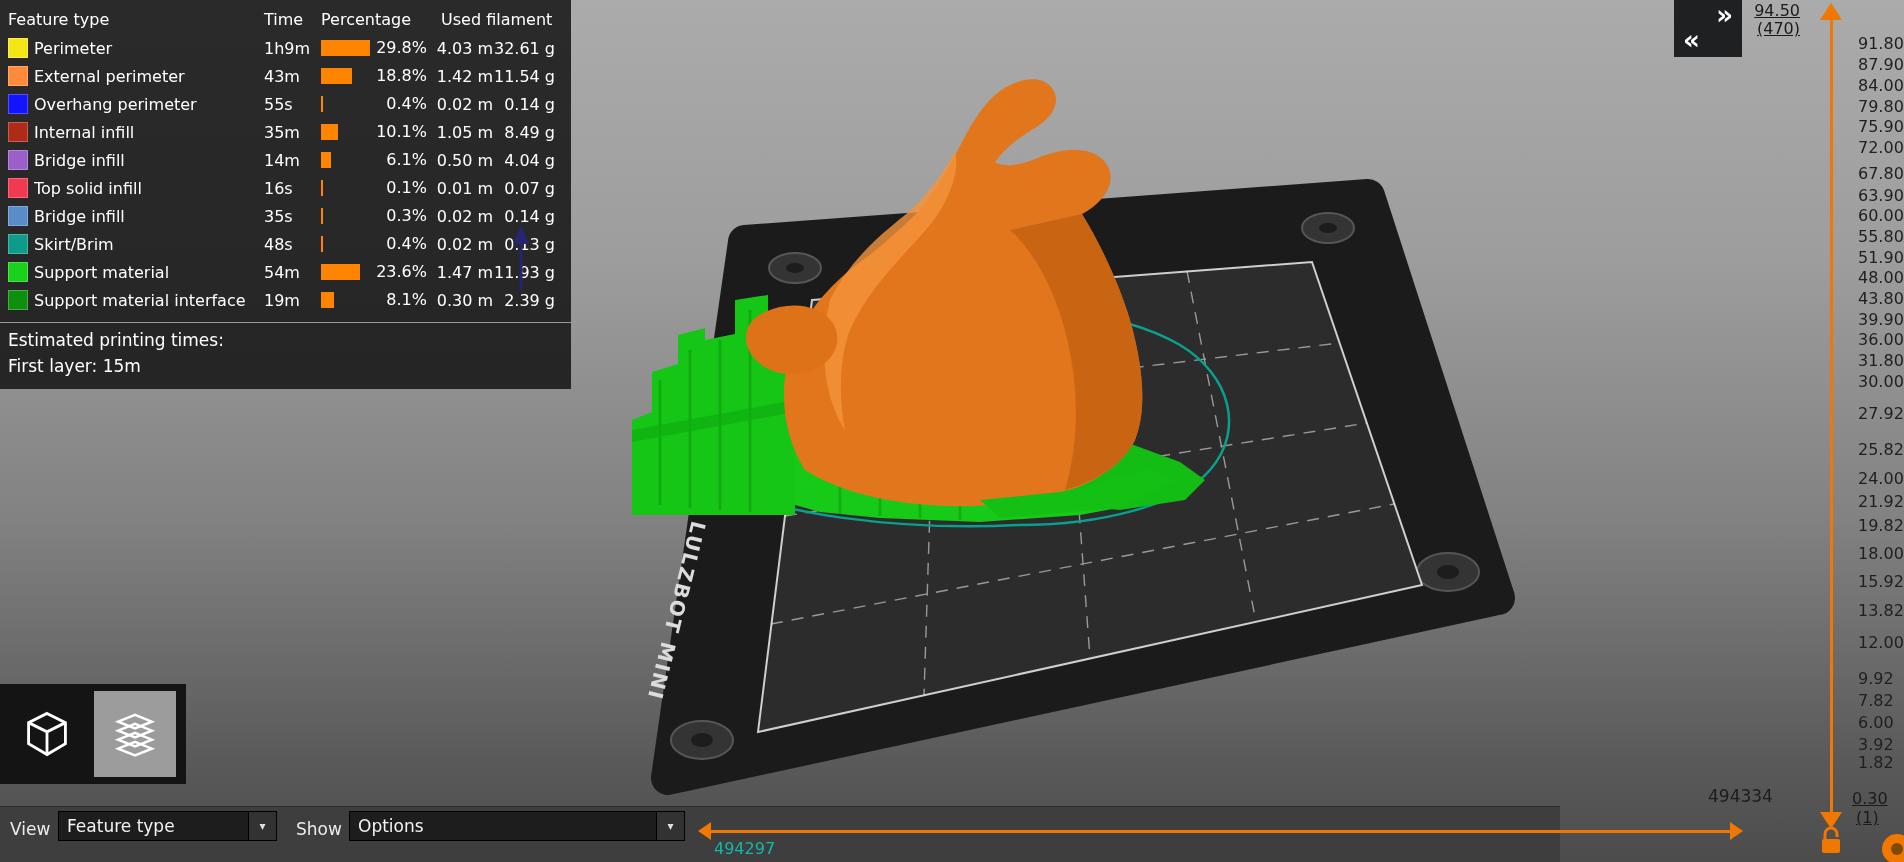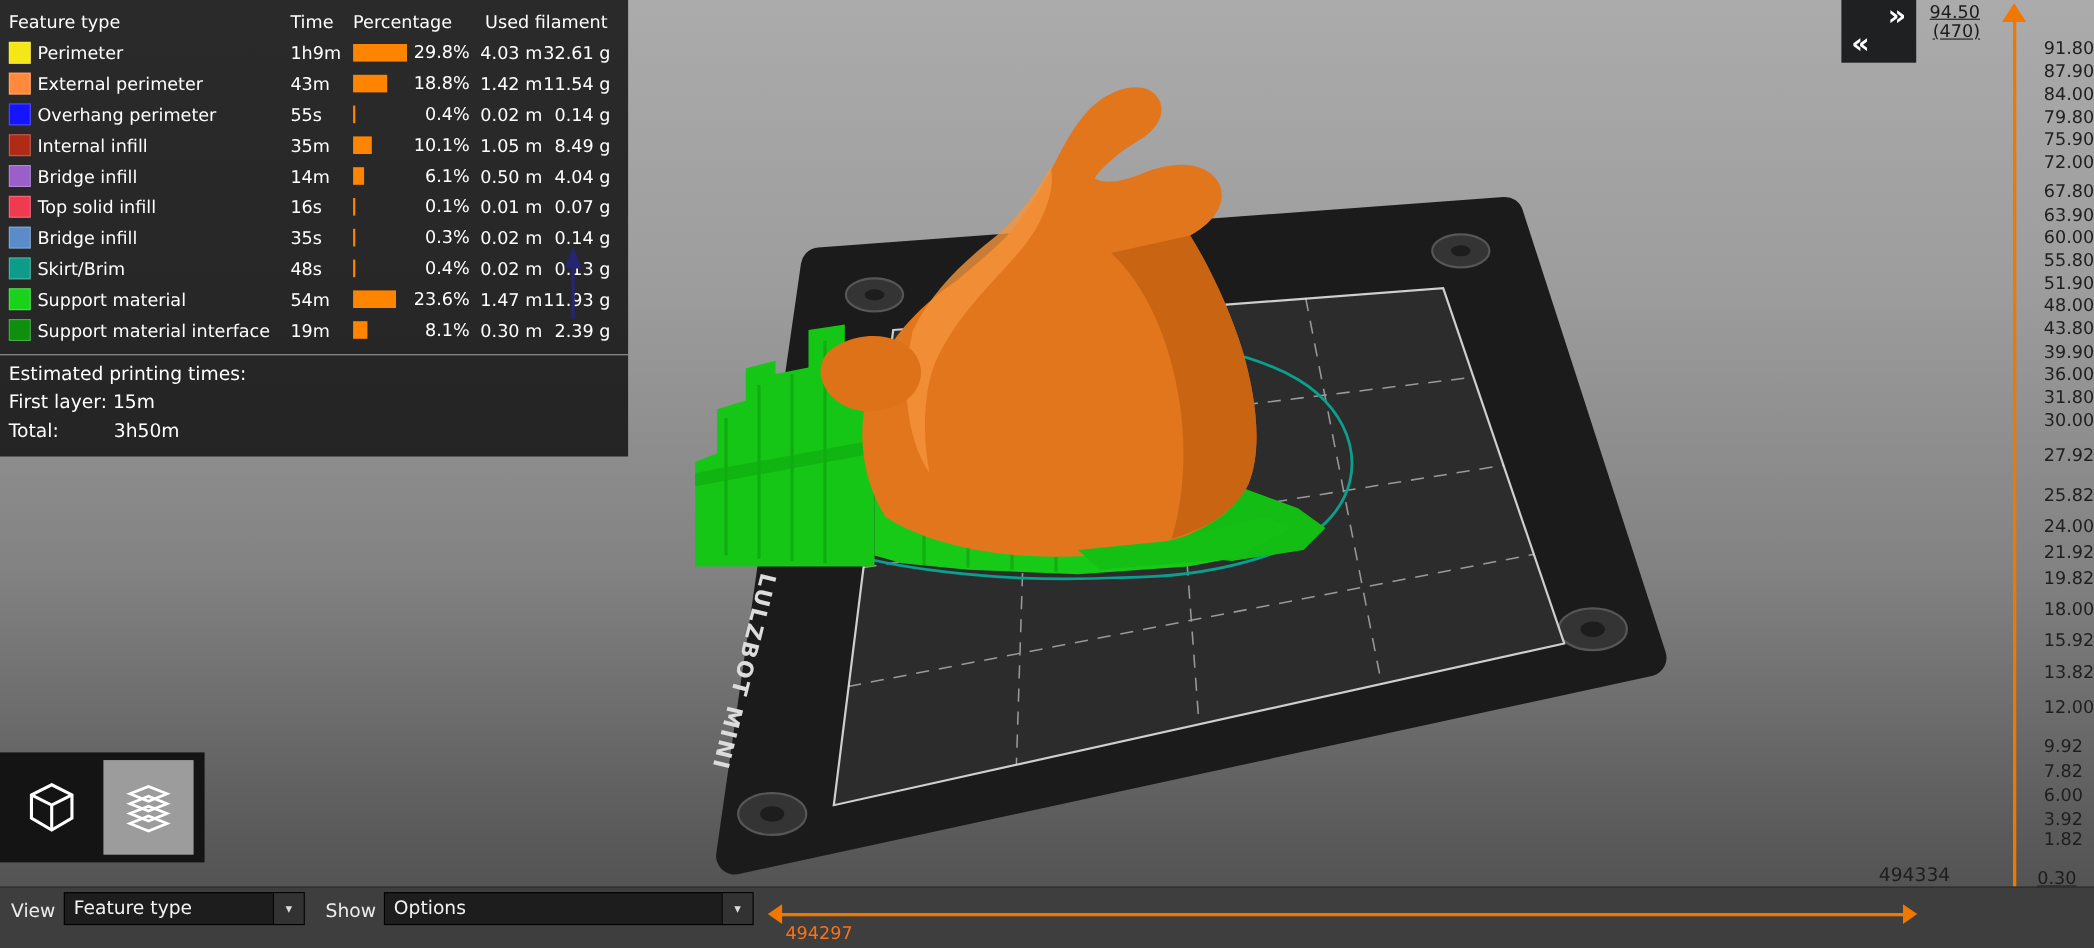--- a/index.html
+++ b/index.html
@@ -55,35 +55,35 @@
   .corner-icon::after{content:"";position:absolute;left:9px;top:9px;width:12px;height:12px;border-radius:50%;background:#7c4a00;}
 
   
   .viewmode{position:absolute;left:0;top:684px;width:186px;height:100px;background:#141414;z-index:10;
     display:flex;align-items:center;gap:6px;padding-left:6px;box-sizing:border-box;}
   .vm-btn{width:82px;height:86px;display:flex;align-items:center;justify-content:center;
     background:#141414;border:none;cursor:pointer;}
   .vm-btn.selected{background:#9c9c9c;}
 
   
-  .bottom-bar{position:absolute;left:0;top:806px;width:1904px;height:56px;background:#3e3e3e;
+  .bottom-bar{position:absolute;left:0;top:806px;width:1560px;height:56px;background:#3e3e3e;
     border-top:1px solid #2b2b2b;z-index:20;box-sizing:border-box;text-decoration:underline;}
   .bb-label{position:absolute;color:#ececec;font-size:17px;top:12px;}
   .dropdown{position:absolute;top:4px;height:30px;background:#1d1d1d;border:1px solid #000;
     box-sizing:border-box;color:#f2f2f2;font-size:17px;cursor:pointer;}
   .dd-text{position:absolute;left:8px;top:4px;white-space:nowrap;}
   .dd-arrow{position:absolute;right:0;top:0;width:27px;height:100%;background:#323232;
     border-left:1px solid #000;text-align:center;line-height:28px;font-size:12px;color:#ddd;}
   .hslider{position:absolute;left:698px;top:0;width:1045px;height:56px;}
   .hs-line{position:absolute;left:12px;top:23px;width:1021px;height:3px;background:#f07800;cursor:pointer;}
   .hs-left{position:absolute;left:0;top:15px;width:0;height:0;cursor:pointer;
     border-top:9px solid transparent;border-bottom:9px solid transparent;border-right:13px solid #f07800;}
   .hs-right{position:absolute;right:0;top:15px;width:0;height:0;cursor:pointer;
     border-top:9px solid transparent;border-bottom:9px solid transparent;border-left:13px solid #f07800;}
-  .hs-min{position:absolute;left:16px;top:32px;color:#f97316;font-size:16px;}
+  .hs-min{position:absolute;left:16px;top:32px;color:#14b8a6;font-size:16px;}
   .hs-max{position:absolute;left:1708px;top:786px;color:#1d1d1d;font-size:17px;z-index:15;}
 
   
   .axis{position:absolute;left:503px;top:218px;z-index:30;pointer-events:none;}
 </style>
 </head>
 <body>
 
 <div class="app">
 
@@ -270,24 +270,20 @@
           <span class="cell len">0.30 m</span>
           <span class="cell wt">2.39 g</span>
         </div>
       </div>
     <div class="legend-sep"></div>
     <div class="times">
       <div>Estimated printing times:</div>
       <div>
         <span class="tlabel2">First layer:</span>
         <span>15m</span>
-      </div>
-      <div>
-        <span class="tlabel">Total:</span>
-        <span>3h50m</span>
       </div>
     </div>
   </div>
 
   <div class="collapse-box">
     <span class="gl expand">»</span>
     <span class="gl shrink">«</span>
   </div>
 
   <div class="v-arrow-up"></div>

